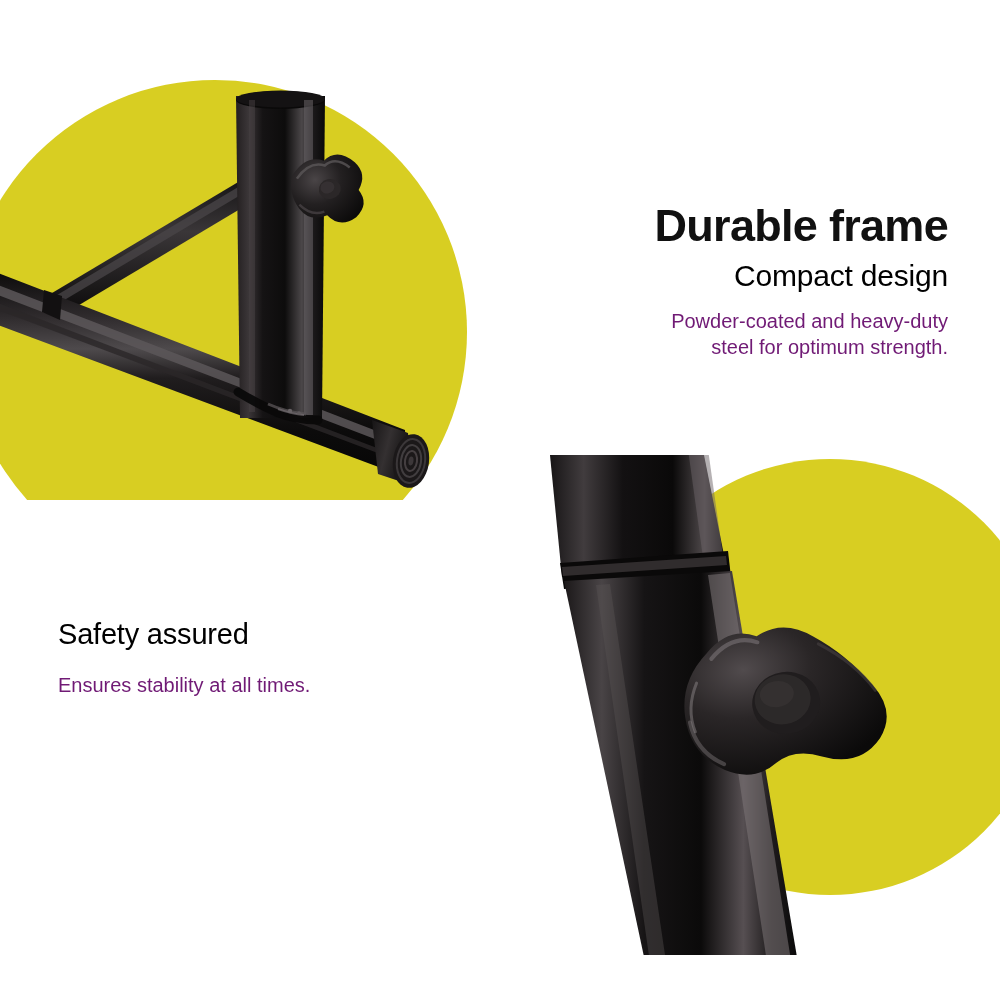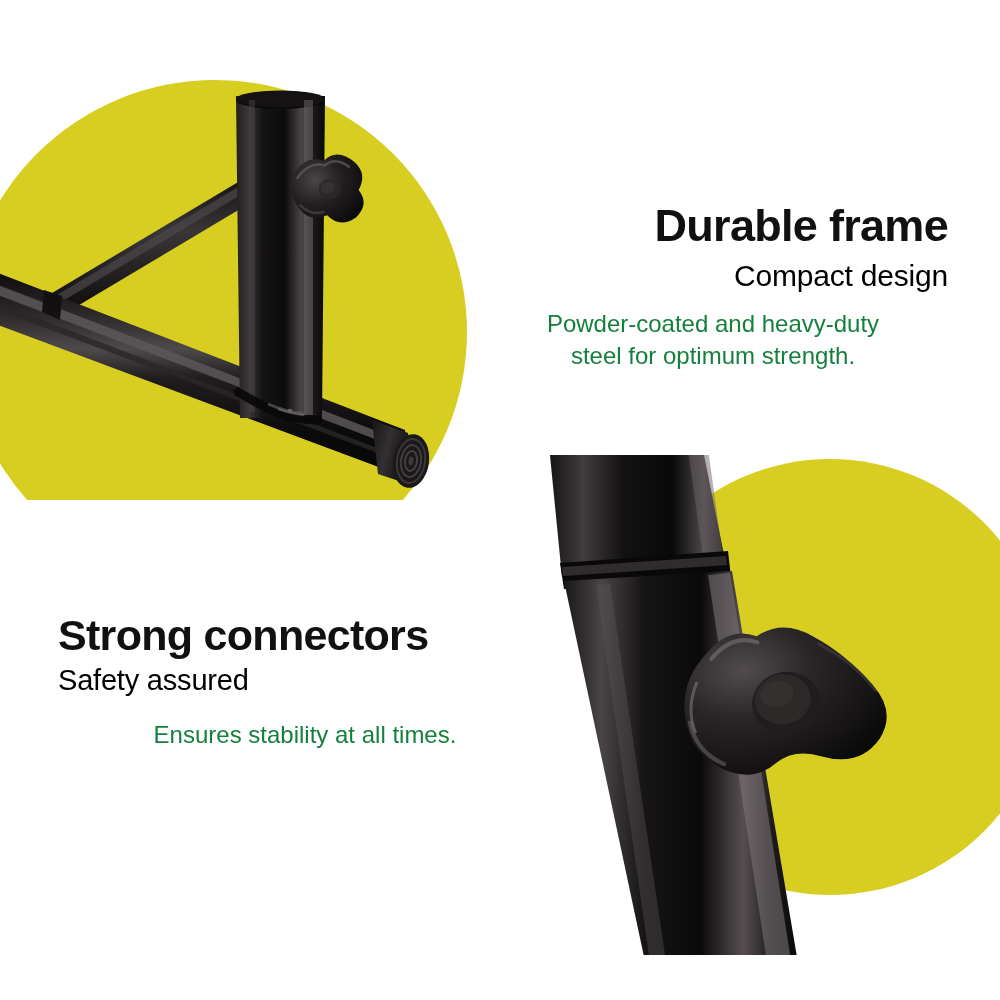--- a/index.html
+++ b/index.html
@@ -83,31 +83,29 @@
     color: #000000;
     line-height: 1.25;
     margin: 6px 0 0 0;
     white-space: nowrap;
   }
   #text-strong-connectors .subheading {
     margin-top: 4px;
     font-size: 29px;
   }
   .body-text {
-    font-size: 24px;
+    font-size: 20px;
     font-weight: 400;
-    color: #15803d;
+    color: #701a75;
     line-height: 1.32;
     margin: 14px 0 0 0;
     letter-spacing: 0px;
-    text-align: center;
   }
   #text-strong-connectors .body-text {
     margin-top: 20px;
-    margin-left: 14px;
   }
   .body-text span {
     display: block;
   }
 </style>
 </head>
 <body>
 
 <div class="stage">
 
@@ -298,20 +296,19 @@
   <div class="text-block" id="text-durable-frame">
     <h2 class="heading">Durable frame</h2>
     <p class="subheading">Compact design</p>
     <p class="body-text">
       <span>Powder-coated and heavy-duty</span>
       <span>steel for optimum strength.</span>
     </p>
   </div>
 
   <div class="text-block" id="text-strong-connectors">
-    <h2 class="heading">Strong connectors</h2>
     <p class="subheading">Safety assured</p>
     <p class="body-text">
       <span>Ensures stability at all times.</span>
     </p>
   </div>
 
 </div>
 
 </body></html>

